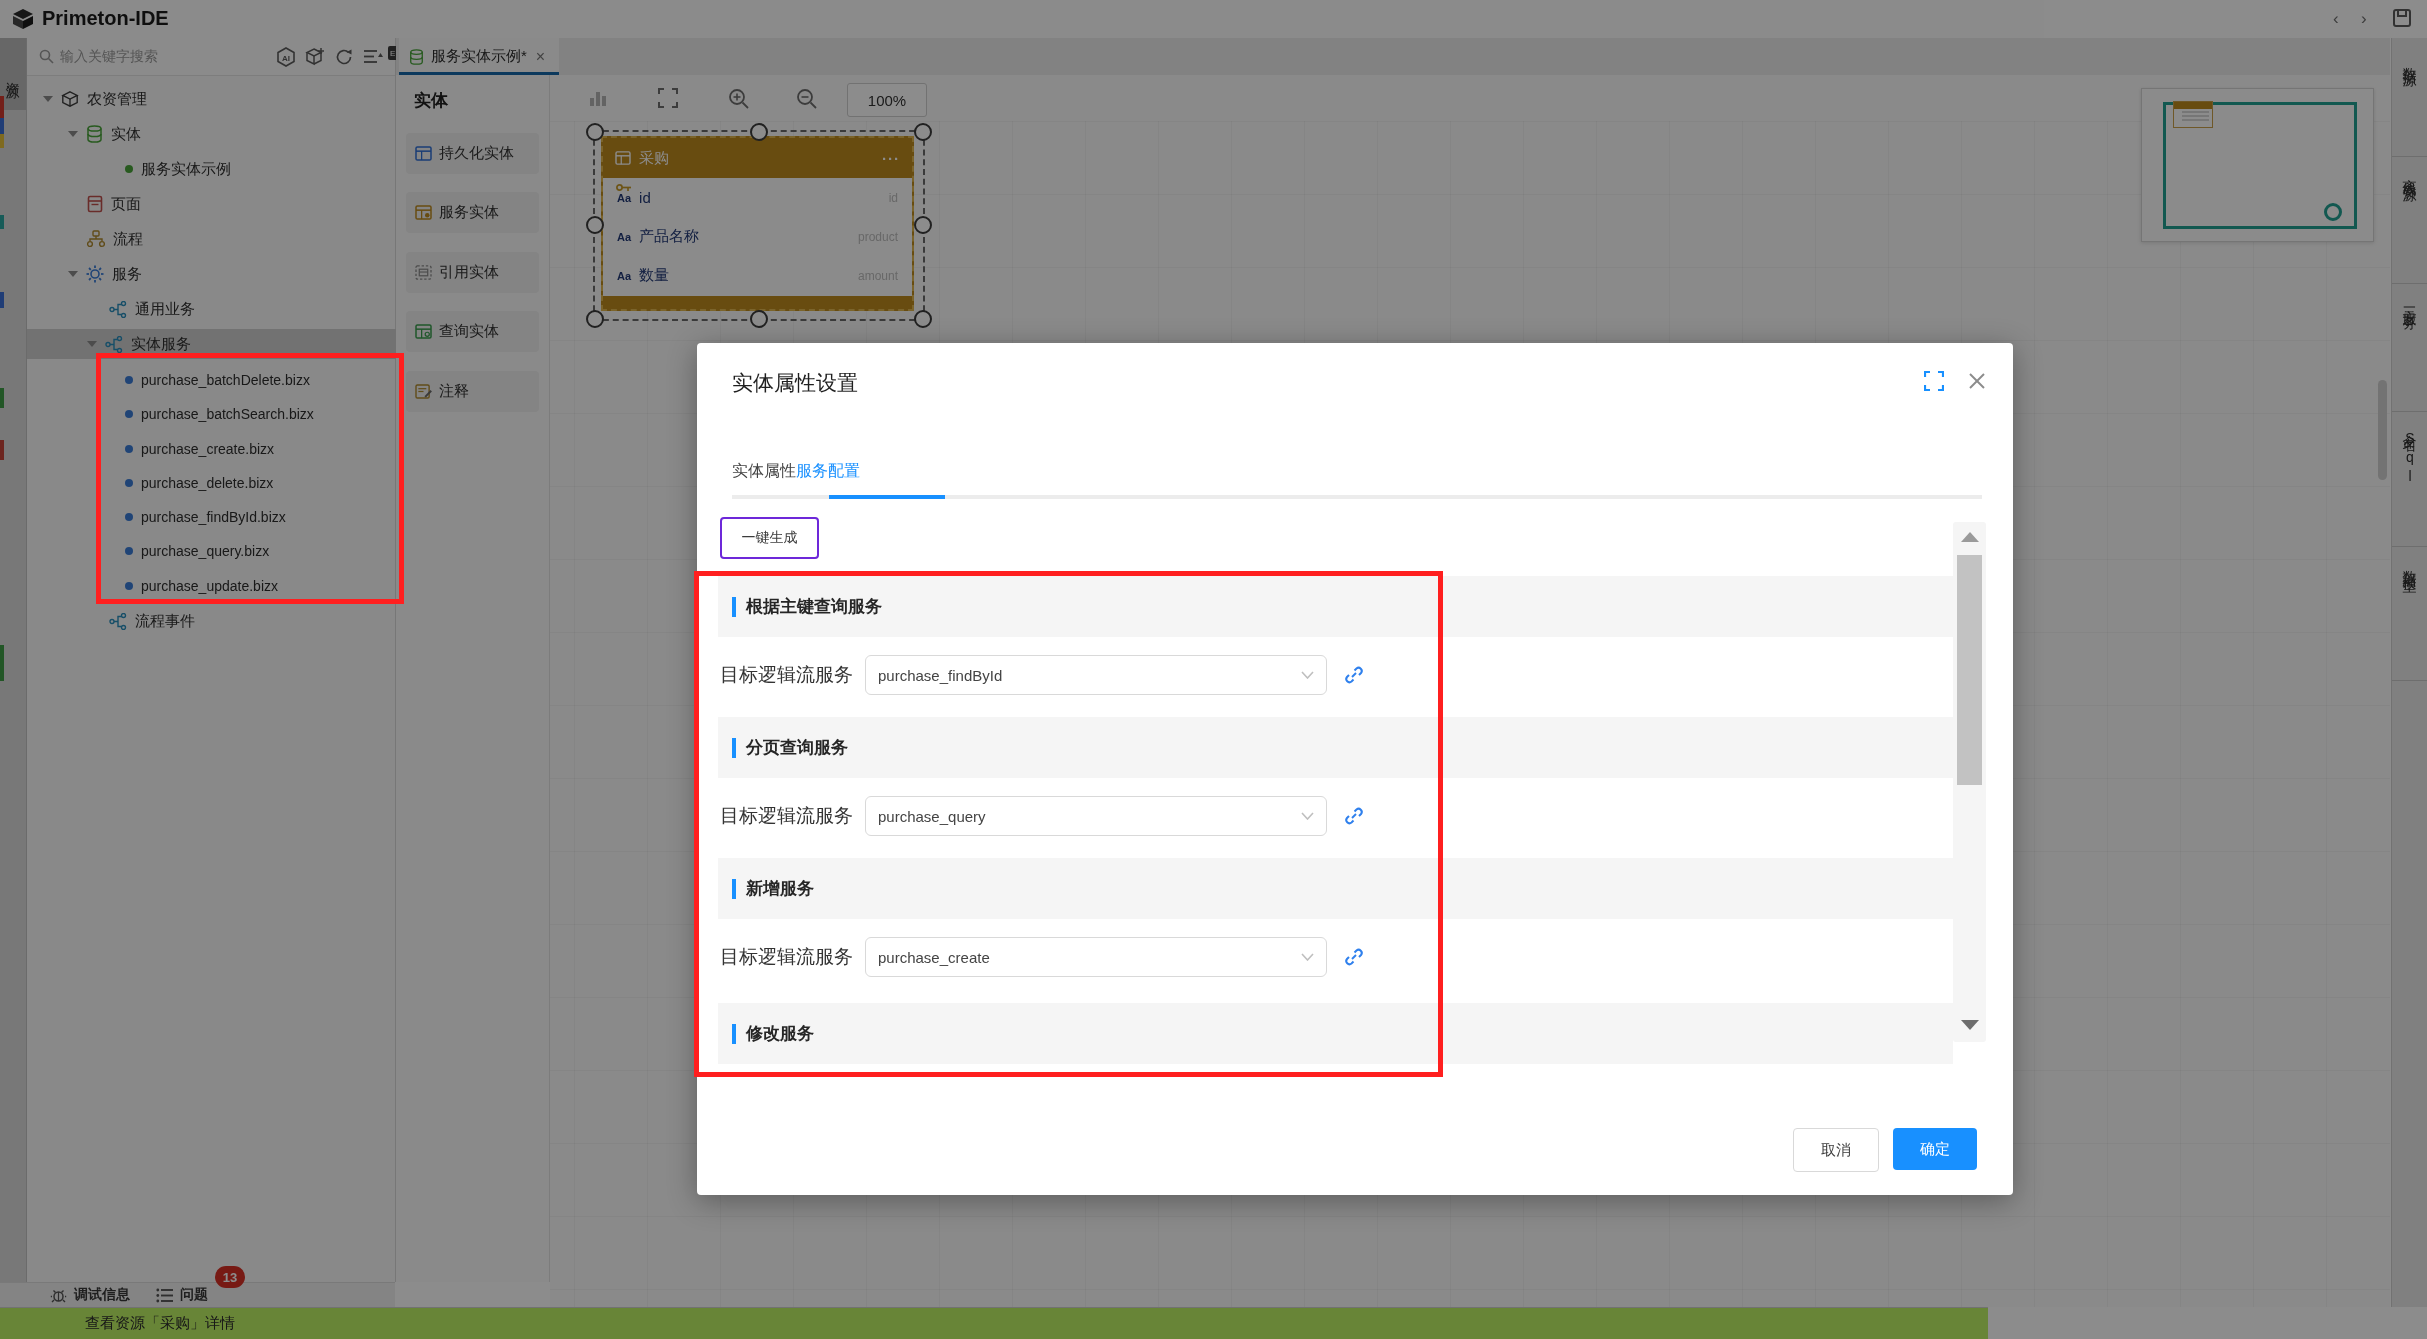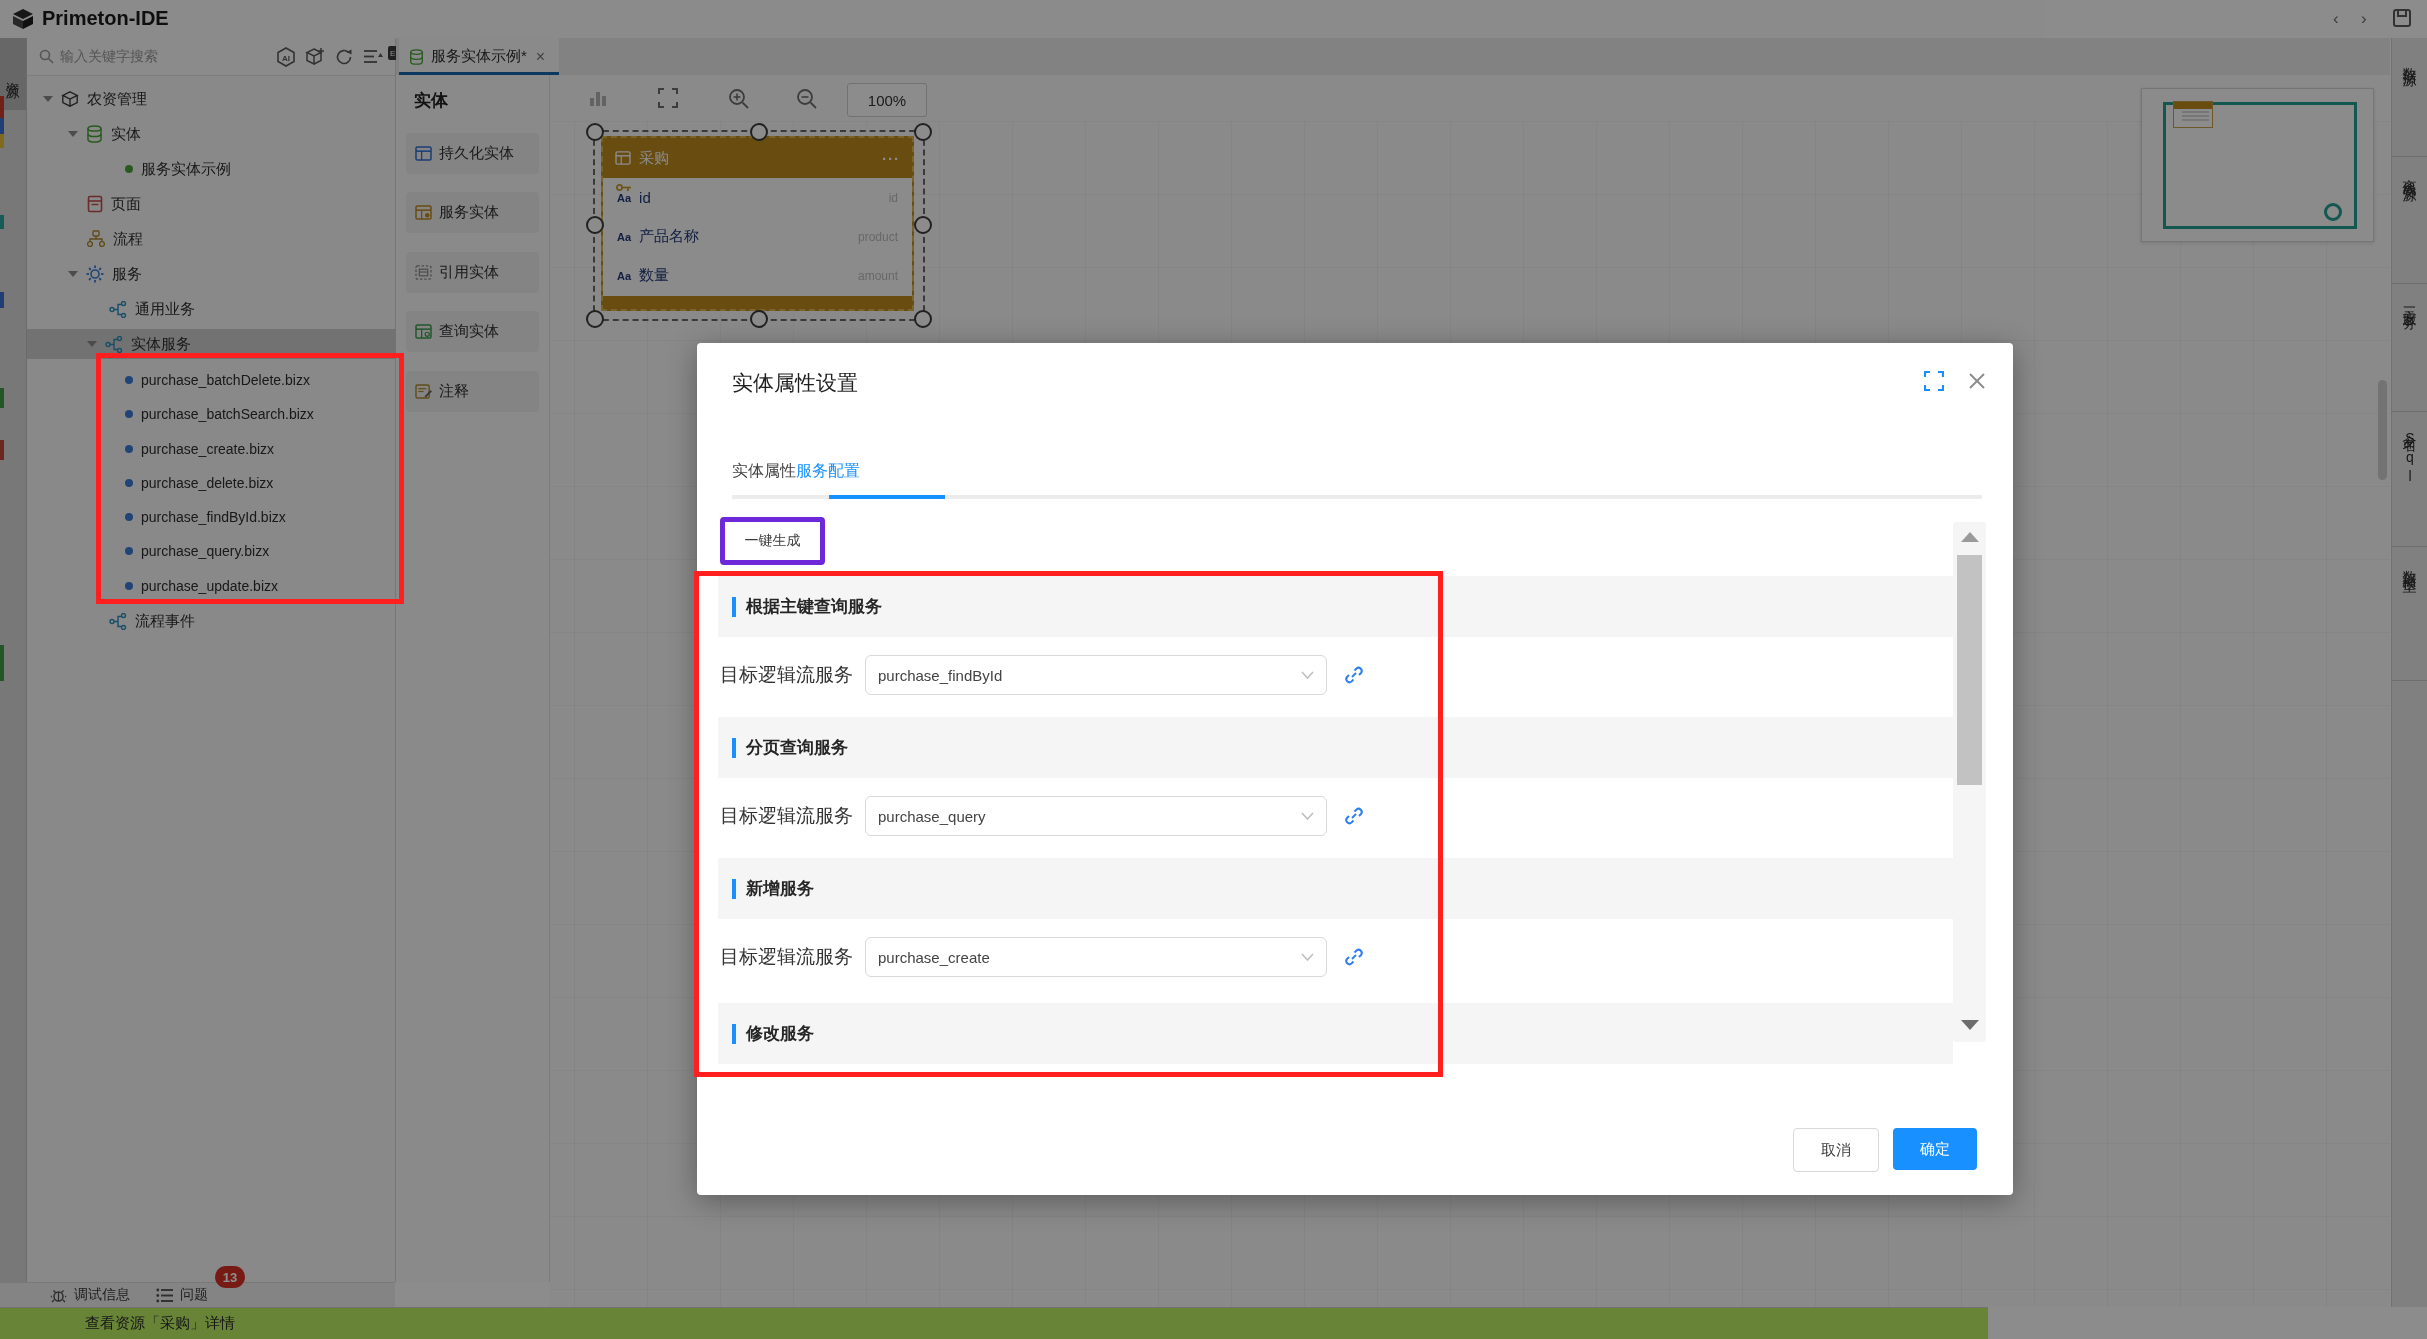--- a/index.html
+++ b/index.html
@@ -20,21 +20,21 @@
   .sidebar{left:27px;top:38px;width:368px;height:1244px;background:#fafafa;border-right:1px solid #d9d9d9;}
   .searchrow{position:absolute;left:0;top:0;width:368px;height:37px;background:#fdfdfd;border-bottom:1px solid #e3e3e3;}
   .searchbox{position:absolute;left:12px;top:6px;width:230px;height:25px;display:flex;align-items:center;gap:6px;color:#9b9b9b;font-size:14px;}
   .toolico{color:#5c5c5c;display:flex;align-items:center;justify-content:center;}
   .treerow{position:absolute;height:30px;display:flex;align-items:center;gap:8px;font-size:15px;color:#303030;width:368px;}
   .caret{width:0;height:0;border-left:5px solid transparent;border-right:5px solid transparent;border-top:6px solid #8a8a8a;display:inline-block;}
   .dot{width:8px;height:8px;border-radius:50%;display:inline-block;flex:none;}
   .selrow{background:#cfcfcf;}
   .filelabel{font-size:14px;color:#2f2f2f;}
   
-  .debugbar{left:0;top:1282px;width:395px;height:25px;background:#f1f1f1;border-top:1px solid #dcdcdc;display:flex;align-items:center;gap:26px;padding-left:50px;box-sizing:border-box;font-size:14px;color:#3a3a3a;}
+  .debugbar{left:0;top:1282px;width:395px;height:25px;background:#f1f1f1;border-top:1px solid #dcdcdc;display:flex;align-items:center;gap:26px;padding-left:50px;box-sizing:border-box;font-size:14px;color:#3a3a3a;font-weight:bold;}
   .badge{position:absolute;left:215px;top:1266px;min-width:30px;height:22px;background:#d93026;color:#fff;border-radius:11px;font-size:13px;display:flex;align-items:center;justify-content:center;font-weight:bold;}
   .statusbar{left:0;top:1307px;width:1988px;height:32px;background:#bef264;border-top:1px solid #d0d0d0;display:flex;align-items:center;padding-left:85px;box-sizing:border-box;font-size:15px;color:#2c2c2c;}
   
   .tabbar{left:396px;top:38px;width:1994px;height:37px;background:#ededed;border-bottom:1px solid #d9d9d9;}
   .tab{position:absolute;left:3px;top:0;width:160px;height:37px;background:#fbfbfb;display:flex;align-items:center;gap:7px;padding:0 10px;box-sizing:border-box;font-size:15px;color:#2e2e2e;}
   .tabline{position:absolute;left:3px;top:34px;width:160px;height:3px;background:#1769aa;}
   .tabclose{color:#777;font-size:16px;margin-left:2px;}
   
   .palette{left:396px;top:75px;width:153px;height:1207px;background:#fcfcfc;border-right:1px solid #e2e2e2;}
   .palhead{position:absolute;left:18px;top:14px;font-size:17px;font-weight:bold;color:#222;}
@@ -71,21 +71,21 @@
   
   .mask{left:0;top:0;width:2427px;height:1339px;background:rgba(0,0,0,0.45);z-index:50;}
   .modal{left:697px;top:343px;width:1316px;height:852px;background:#fff;border-radius:4px;z-index:60;box-shadow:0 6px 30px #00000055;}
   .mtitle{position:absolute;left:35px;top:26px;font-size:21px;color:#1f1f1f;}
   .mico{position:absolute;top:28px;cursor:pointer;}
   .mtabs{position:absolute;left:35px;top:118px;display:flex;font-size:16px;}
   .mtab{color:#434343;padding-bottom:14px;}
   .mtab.active{color:#1890ff;}
   .mtabline{position:absolute;left:35px;top:152px;width:1250px;height:4px;background:#ececec;}
   .mtabind{position:absolute;left:132px;top:152px;width:116px;height:4px;background:#1890ff;}
-  .genbtn{position:absolute;left:23px;top:174px;width:95px;height:38px;border:5px solid #6d28d9;border-radius:4px;background:#fff;display:flex;align-items:center;justify-content:center;font-size:14px;color:#3c3c3c;}
+  .genbtn{position:absolute;left:23px;top:174px;width:95px;height:38px;border:2px solid #6d28d9;border-radius:4px;background:#fff;display:flex;align-items:center;justify-content:center;font-size:14px;color:#3c3c3c;}
   .band{position:absolute;left:21px;width:1235px;height:61px;background:#f5f5f5;display:flex;align-items:center;}
   .bandbar{width:4px;height:20px;background:#1890ff;margin:0 10px 0 14px;}
   .bandtitle{font-size:17px;font-weight:bold;color:#262626;}
   .cfgrow{position:absolute;left:21px;width:1235px;height:76px;background:#fff;display:flex;align-items:center;}
   .cfglabel{font-size:19px;color:#333;margin-left:2px;width:145px;}
   .select{width:462px;height:40px;border:1px solid #d9d9d9;border-radius:6px;background:#fff;display:flex;align-items:center;padding:0 12px;box-sizing:border-box;font-size:15px;color:#444;}
   .chev{margin-left:auto;color:#bfbfbf;}
   .linkic{margin-left:16px;display:flex;}
   .mscroll{position:absolute;left:1256px;top:179px;width:33px;height:520px;background:#f5f5f5;border-radius:3px;}
   .msthumb{position:absolute;left:4px;top:33px;width:25px;height:230px;background:#c2c2c2;}

